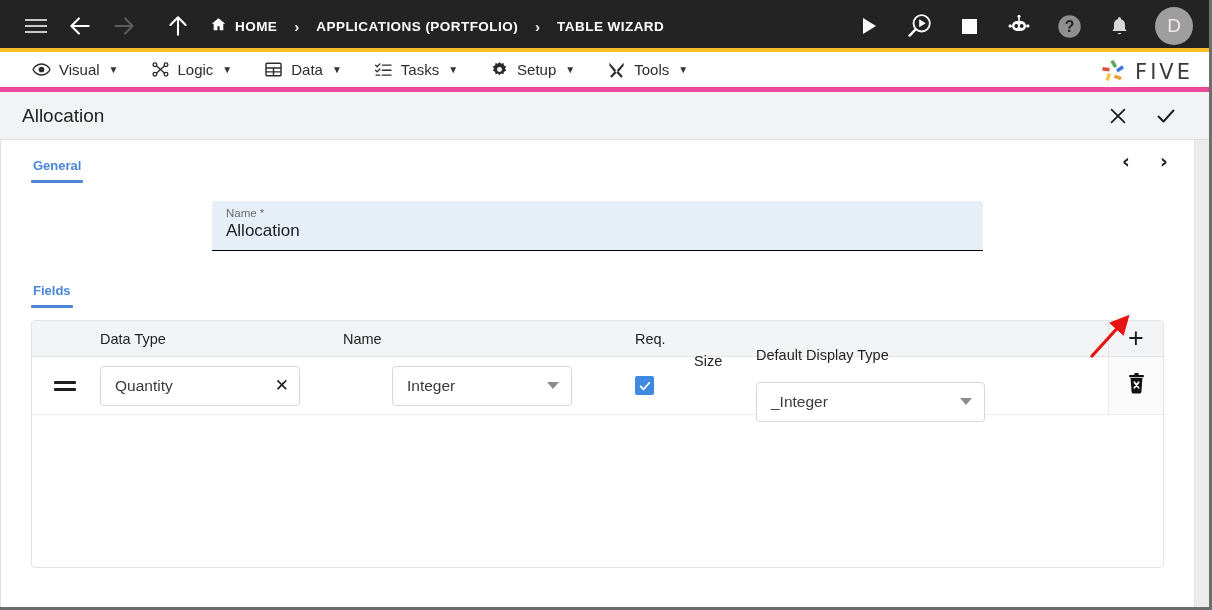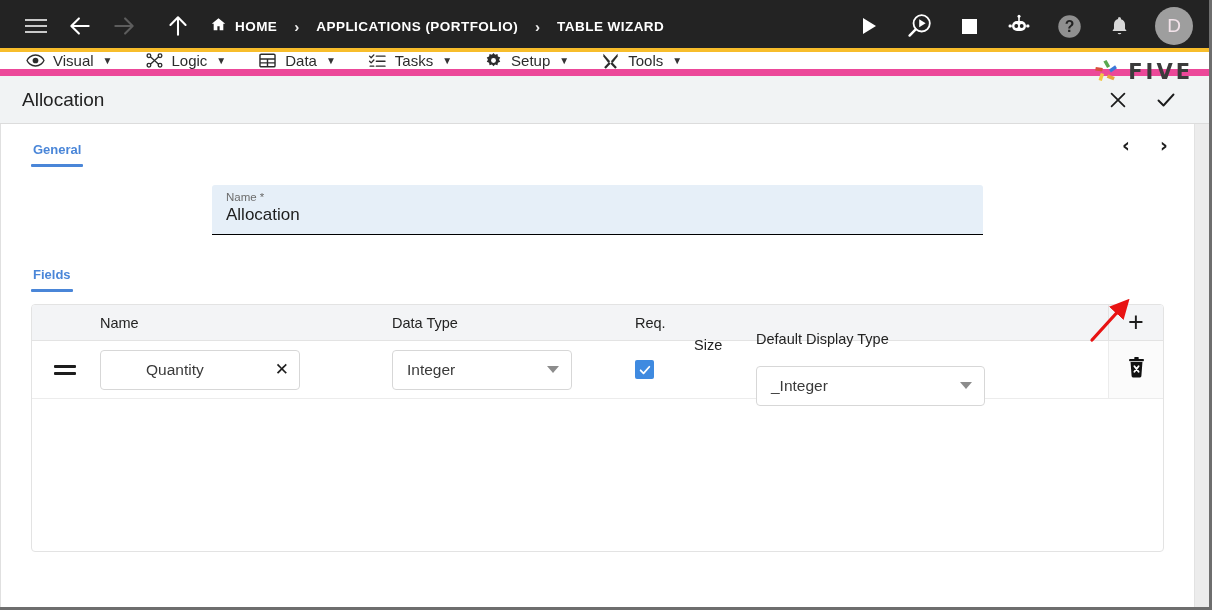--- a/index.html
+++ b/index.html
@@ -62,41 +62,41 @@
   .play-tri {
     width: 0; height: 0;
     border-left: 13px solid #ffffff;
     border-top: 8px solid transparent;
     border-bottom: 8px solid transparent;
   }
   .stop-sq { width: 15px; height: 15px; background: #ffffff; }
 
   
   .menubar {
-    height: 24px; background: #ffffff;
+    height: 40px; background: #ffffff;
     display: flex; align-items: center;
-    border-bottom: 7px solid #ec4899;
+    border-bottom: 5px solid #ec4899;
     flex: 0 0 auto; position: relative;
-    padding-left: 10px;
+    padding-left: 16px;
   }
   .menu-item {
     display: flex; align-items: center; gap: 8px;
     padding: 0 16px; height: 40px;
     font-size: 15px; color: #2c2c2c;
     cursor: default;
   }
   .menu-item .caret { font-size: 10px; color: #333; margin-left: 1px; }
   .menu-ico { width: 19px; height: 19px; display: flex; align-items: center; justify-content: center; }
   .brand {
     position: absolute; right: 16px; top: 0; height: 40px;
     display: flex; align-items: center; gap: 8px;
   }
   .brand-text {
     font-size: 21px; letter-spacing: 3px; color: #3b3b3b;
-    font-family: "DejaVu Sans", sans-serif; font-weight: 700;
+    font-family: "DejaVu Sans", sans-serif; font-weight: 400;
   }
 
   
   .titlebar {
     height: 48px; background: #f1f3f4;
     border-bottom: 1px solid #dcdcdc;
     display: flex; align-items: center;
     flex: 0 0 auto;
     padding-left: 22px;
   }
@@ -192,21 +192,21 @@
   .drag-handle span { width: 22px; height: 3px; background: #1d1d1d; border-radius: 1px; }
 
   .txt-input {
     width: 200px; height: 40px;
     border: 1px solid #d7d7d7; border-radius: 4px;
     background: #fff;
     display: flex; align-items: center;
     padding: 0 10px 0 14px;
     font-size: 15.5px; color: #3a3a3a;
   }
-  .txt-input .val { flex: 1 1 auto; margin-left: 31px; }
+  .txt-input .val { flex: 1 1 auto; }
   .clear-x { font-size: 17px; color: #1d1d1d; cursor: pointer; font-weight: 500; }
 
   .select {
     height: 40px; border: 1px solid #d7d7d7; border-radius: 4px;
     background: #fff; display: flex; align-items: center;
     padding: 0 12px 0 14px; font-size: 15.5px; color: #3a3a3a;
   }
   .select .sval { flex: 1 1 auto; }
   .sel-caret {
     width: 0; height: 0;
@@ -449,22 +449,22 @@
       </div>
 
       <div class="fields-head">
         <div class="sect-tab">Fields</div>
       </div>
 
       <div class="table-card">
 
         <div class="thead">
           <div class="th c-handle"></div>
+          <div class="th c-dtype">Data Type</div>
           <div class="th c-name">Name</div>
-          <div class="th c-dtype">Data Type</div>
           <div class="th c-req">Req.</div>
           <div class="th c-size">Size</div>
           <div class="th c-ddt">Default Display Type</div>
           <div class="c-act">
             <span class="plus">+</span>
           </div>
         </div>
 
         <div class="trow">
           <div class="c-handle">

